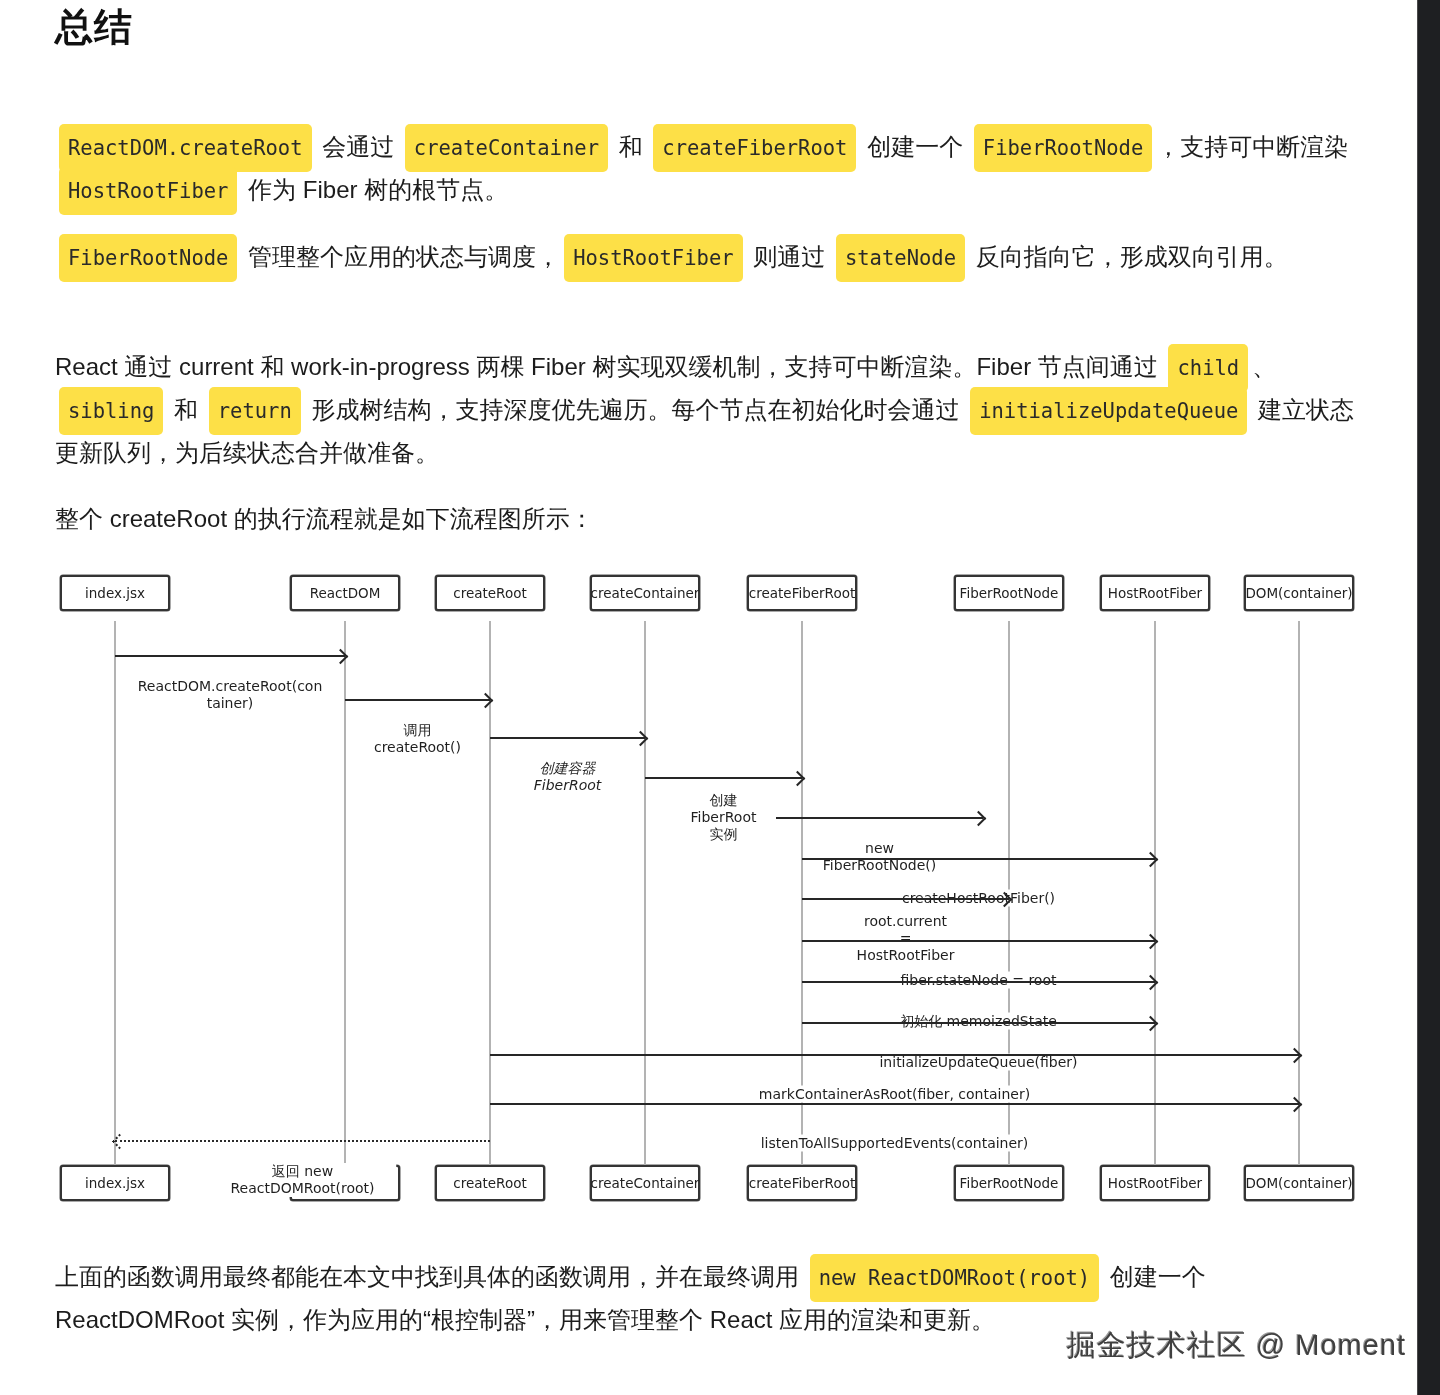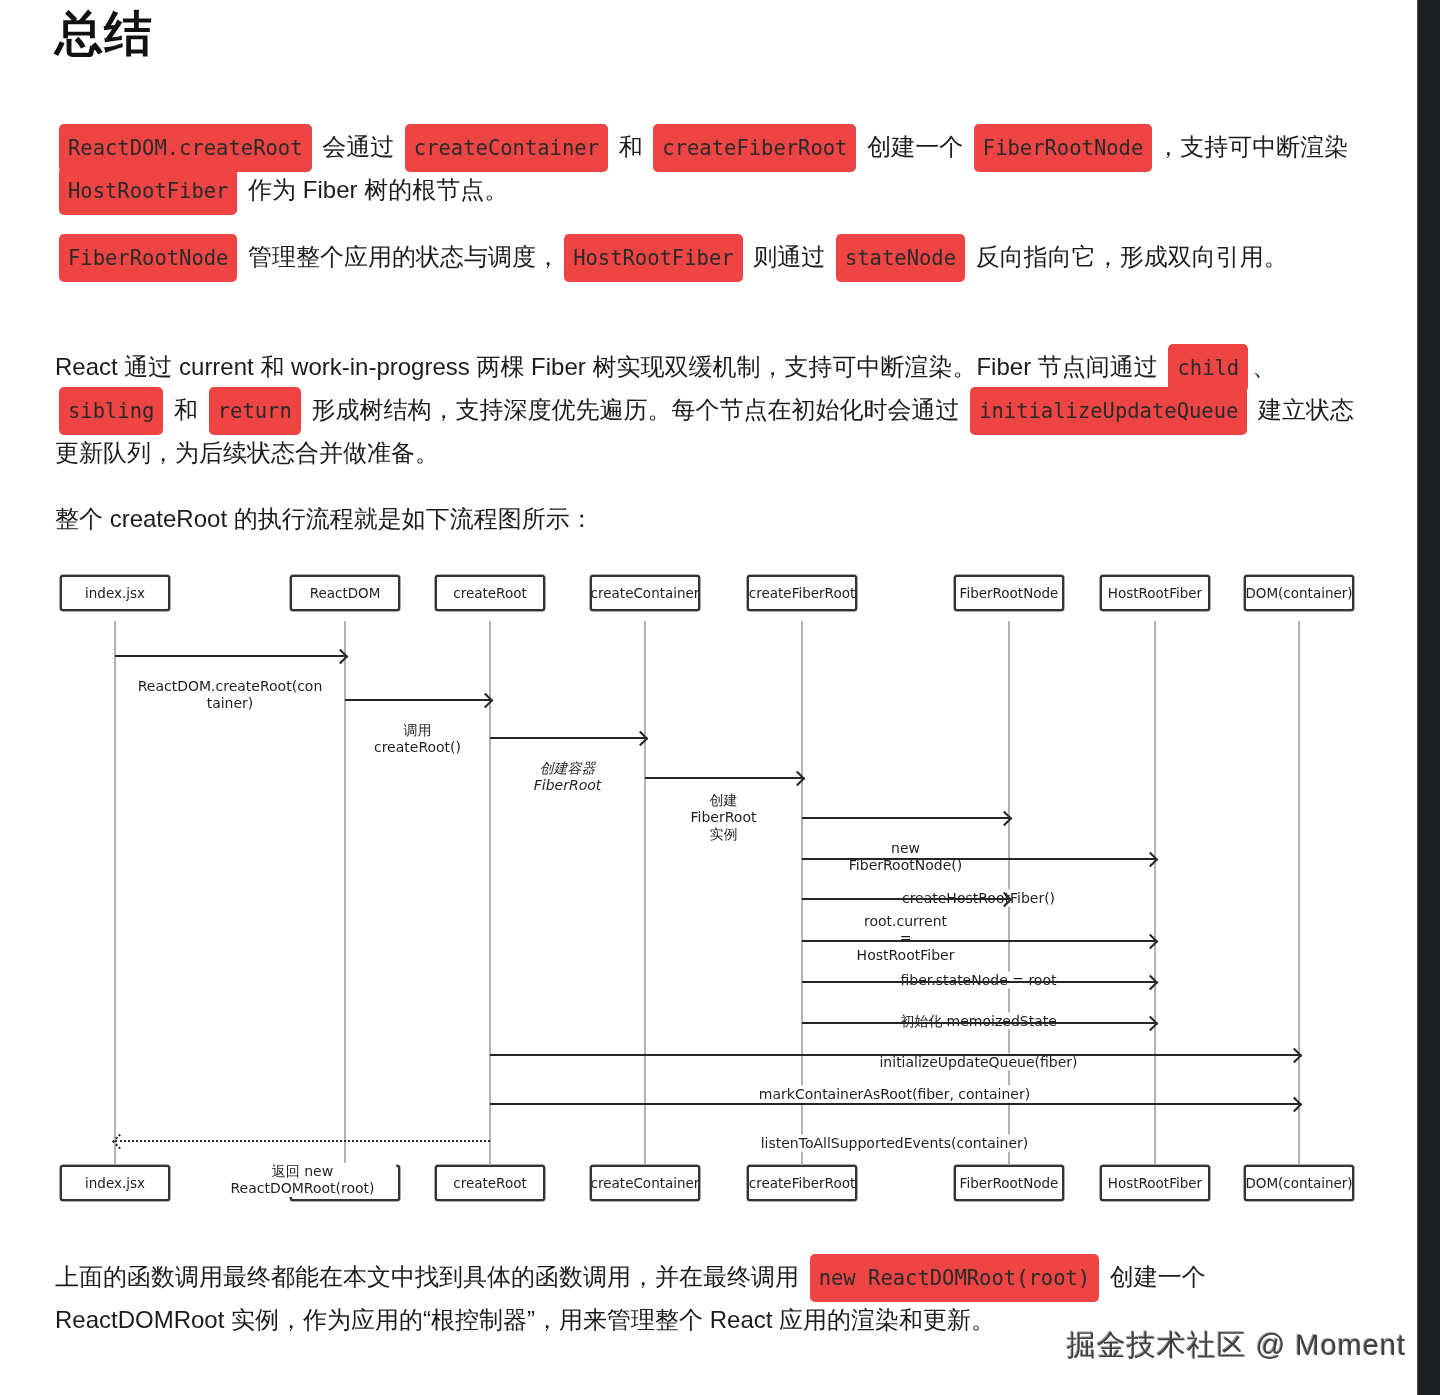--- a/index.html
+++ b/index.html
@@ -3,29 +3,29 @@
 <meta charset="utf-8">
 <style>
   * { box-sizing: border-box; }
   html,body { margin:0; padding:0; }
   body {
     width:1440px; height:1395px; position:relative; background:#ffffff;
     font-family:"Liberation Sans", sans-serif; color:#1c1c1c; overflow:hidden;
   }
   .title {
     position:absolute; left:55px; top:2px; margin:0;
-    font-size:48px; font-weight:700; letter-spacing:1px; color:#111;
+    font-size:38px; font-weight:700; letter-spacing:1px; color:#111;
   }
   .para {
     position:absolute; left:55px; width:1305px; margin:0;
     font-size:24px; line-height:42px; color:#1c1c1c;
   }
   .para code {
     font-family:"DejaVu Sans Mono", monospace; font-size:20.5px;
-    background:#ef4444; color:#2a2a2a; border-radius:5px;
+    background:#fde047; color:#2a2a2a; border-radius:5px;
     padding:12px 9px; margin:0 4px; white-space:nowrap;
   }
   #p0 { top:126px; }
   #p1 { top:236px; }
   #p2 { top:346px; }
   #p3 { top:498px; }
   #p4 { top:1256px; }
   
   .diagram { position:absolute; left:0; top:560px; width:1417px; height:672px; }
   .actor-box {
@@ -150,21 +150,21 @@
         <span class="msg-label">调用 createRoot()</span>
       </div>
       <div class="msg msg-call" style="left: 490px; width: 155px; top: 177px; font-style: italic;">
         <span class="arrowhead head-right"></span>
         <span class="msg-label">创建容器 FiberRoot</span>
       </div>
       <div class="msg msg-call" style="left: 645px; width: 157px; top: 217px;">
         <span class="arrowhead head-right"></span>
         <span class="msg-label">创建 FiberRoot 实例</span>
       </div>
-      <div class="msg msg-call" style="left: 802px; width: 207px; top: 257px;">
+      <div class="msg msg-call" style="left: 776px; width: 207px; top: 257px;">
         <span class="arrowhead head-right"></span>
         <span class="msg-label">new FiberRootNode()</span>
       </div>
       <div class="msg msg-call" style="left: 802px; width: 353px; top: 298px;">
         <span class="arrowhead head-right"></span>
         <span class="msg-label">createHostRootFiber()</span>
       </div>
       <div class="msg msg-call" style="left: 802px; width: 207px; top: 338px;">
         <span class="arrowhead head-right"></span>
         <span class="msg-label">root.current =

